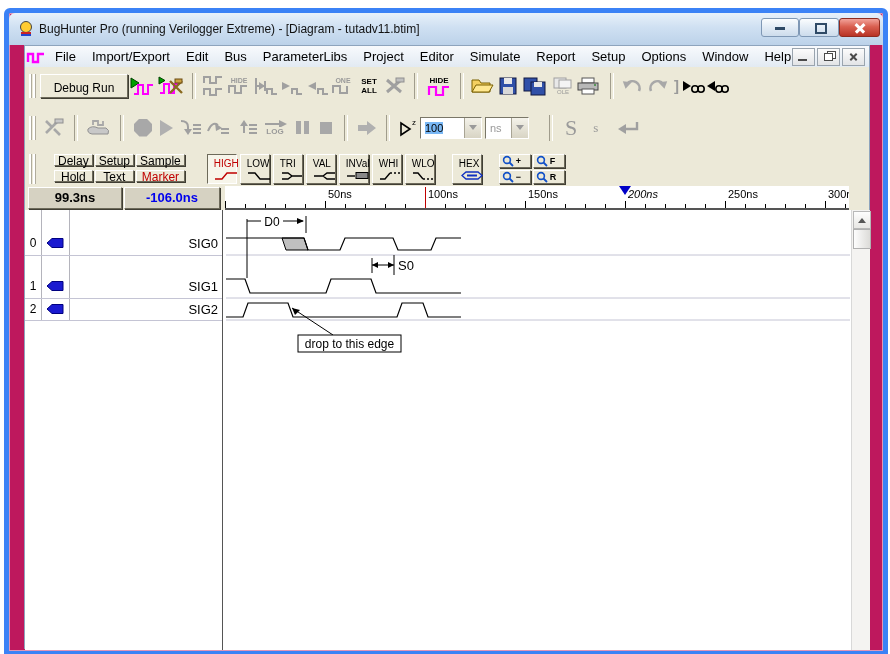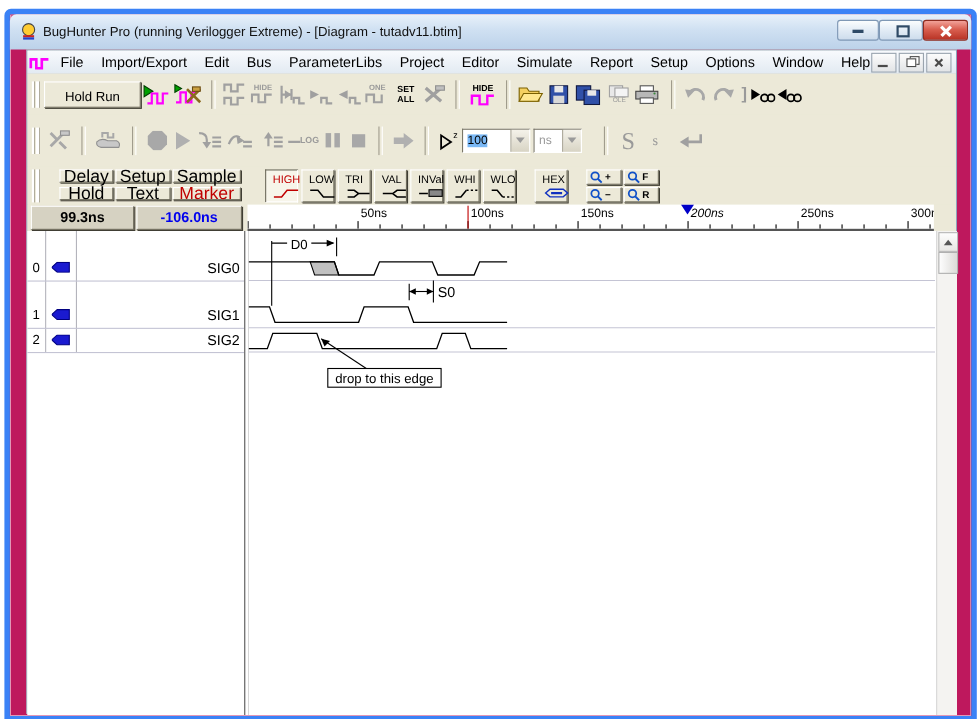--- a/index.html
+++ b/index.html
@@ -48,21 +48,21 @@
   .combo .cfield{flex:1;padding:0 4px;white-space:nowrap;overflow:hidden;}
   .combo .cbtn{width:16px;height:100%;border-left:1px solid #a8a494;background:linear-gradient(#f4f2ea,#d8d4c4);
                display:flex;align-items:center;justify-content:center;flex:none;}
   .tri-down{width:0;height:0;border-left:4px solid transparent;border-right:4px solid transparent;border-top:5px solid #333;}
   .tri-down.dis{border-top-color:#9a9a9a;}
   .gtxt{color:#9a9a9a;}
   .seltext{background:#7ab8f5;}
   
   .grid2{display:grid;grid-template-rows:15px 15px;grid-auto-flow:column;gap:1px 2px;margin-right:6px;flex:none;}
   .sbtn{font-size:11px;line-height:13px;height:13px;padding:0 4px;}
-  .pbtn{font-size:16px;line-height:12px;height:12px;padding:0 3px;}
+  .pbtn{font-size:12px;line-height:12px;height:12px;padding:0 3px;}
   .statebtn{width:30px;height:30px;margin-right:3px;flex:none;font-size:10px;line-height:12px;padding-top:1px;}
   .statebtn svg{display:block;margin:1px auto 0;}
   .pressed{border-color:#6d6a5a #fff #fff #6d6a5a;background:#f7f5ea;box-shadow:none;}
   .red{color:#c00000;}
   .zbtn{width:32px;height:14px;font-size:9px;font-weight:bold;display:flex;align-items:center;justify-content:flex-start;gap:2px;padding-left:2px;}
   
   #timerow{left:0;top:140px;width:100%;height:24px;background:#ece9d8;}
   .timebtn{top:1px;height:20px;border:1px solid;border-color:#fff #6d6a5a #6d6a5a #fff;box-shadow:1px 1px 0 #403e34;
            background:#d6d2c2;font-size:13px;font-weight:bold;text-align:center;line-height:20px;}
   #ruler{left:200px;top:0;width:624px;height:24px;background:#fff;border-bottom:2px solid #555;box-sizing:border-box;overflow:hidden;}
@@ -142,21 +142,21 @@
             </div>
        <div class="mdibtn">
               <div class="xline x1"></div>
               <div class="xline x2"></div>
             </div>
      </div>
    </div>
 
    <div id="tb1" class="toolbar abs">
      <div class="grip"></div>
-     <button id="debug-run" class="btn3d">Hold Run</button>
+     <button id="debug-run" class="btn3d">Debug Run</button>
      <svg class="icn" style="width:28px;height:22px">
        <path d="M3,3 L3,13 L11,8 Z" fill="#00a000" stroke="#004000"></path>
        <path d="M6,19 H10 V10 H15 V19 H20 V10 H25" fill="none" stroke="#ff00ff" stroke-width="2"></path>
      </svg>
      <svg class="icn" style="width:30px;height:22px">
        <path d="M3,2 L3,9 L9,5.5 Z" fill="#00a000" stroke="#004000"></path>
        <path d="M4,18 H8 V9 H13 V18 H18 V9 H22" fill="none" stroke="#ff00ff" stroke-width="2"></path>
        <path d="M14,18 L26,6 M14,6 L26,18" stroke="#8a6a20" stroke-width="2.4"></path>
        <rect x="19" y="4" width="7" height="4" fill="#caa040" stroke="#6a4a10"></rect>
      </svg>
@@ -281,21 +281,21 @@
      <svg class="icn" style="width:28px;height:22px">
        <path d="M4,14 Q8,4 14,8" fill="none" stroke="#a0a0a0" stroke-width="2"></path>
        <path d="M18,11 L11,6 L12,14 Z" fill="#a0a0a0"></path>
        <path d="M17,12 H25 M17,16 H25" stroke="#a0a0a0" stroke-width="2"></path>
      </svg>
      <svg class="icn" style="width:28px;height:22px">
        <path d="M12,16 L12,8" stroke="#a0a0a0" stroke-width="2"></path>
        <path d="M12,3 L8,9 H16 Z" fill="#a0a0a0"></path>
        <path d="M17,8 H25 M17,12 H25 M17,16 H25" stroke="#a0a0a0" stroke-width="2"></path>
      </svg>
-     <div class="icn gtxt" style="width:30px;flex-direction:row;font-size:8px;font-weight:bold">
+     <div class="icn gtxt" style="width:30px;flex-direction:column;font-size:8px;font-weight:bold">
        <svg width="24" height="8">
               <path d="M2,5 H18" stroke="#a0a0a0" stroke-width="2"></path>
               <path d="M24,5 L16,1 V9 Z" fill="#a0a0a0"></path>
             </svg>
        <span>LOG</span>
      </div>
      <div class="icn" style="width:24px;height:22px;gap:3px">
        <div style="width:5px;height:13px;background:#a8a8a8"></div>
        <div style="width:5px;height:13px;background:#a8a8a8"></div>
      </div>

